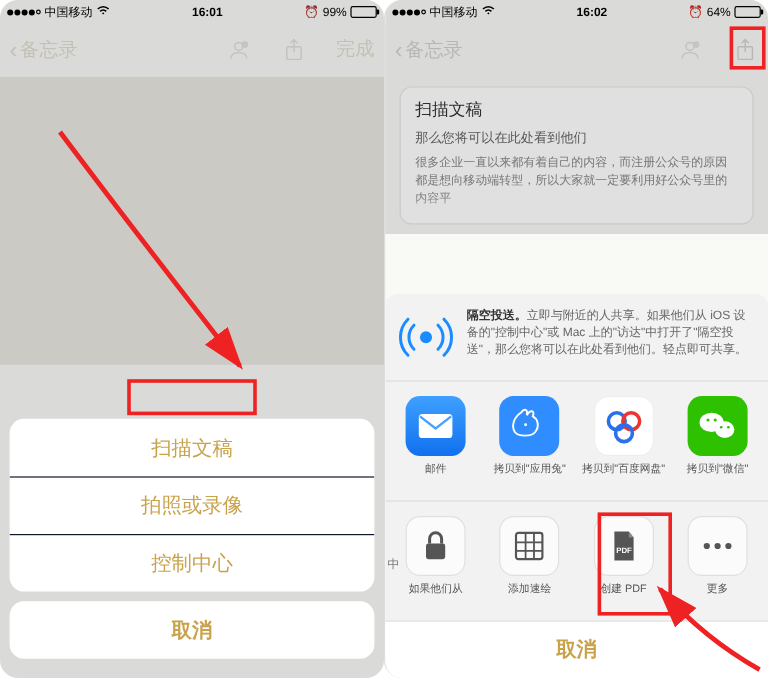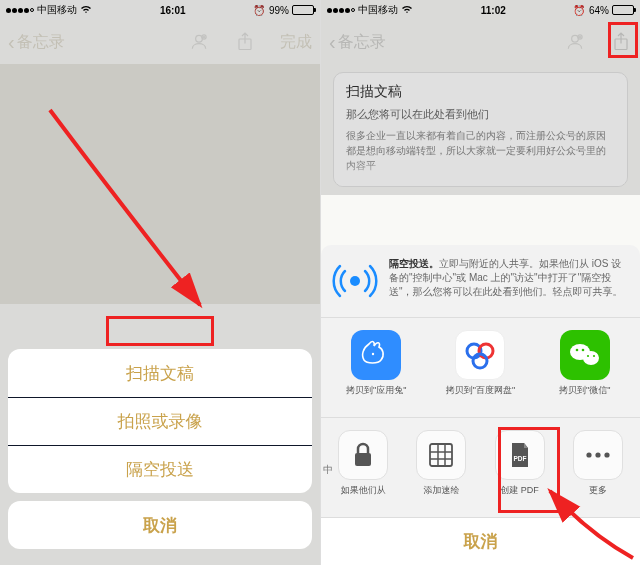--- a/index.html
+++ b/index.html
@@ -1,34 +1,34 @@
 <!DOCTYPE html>
 <html><head>
 <meta charset="utf-8">
 <style>
   * { box-sizing: border-box; margin: 0; padding: 0; font-family: -apple-system, "PingFang SC", sans-serif; }
   body { background: #fff; width: 640px; height: 565px; overflow: hidden; display: flex; }
-  .phone { width: 320px; height: 565px; position: relative; overflow: hidden; background: #f9f9f6; }
+  .phone { width: 320px; height: 565px; position: relative; overflow: hidden; background: #f9f9f6; border-radius: 15px; }
 
   
   .status-bar { height: 20px; background: #f9f9f6; display: flex; align-items: center; justify-content: space-between; padding: 0 6px; font-size: 10px; color: #000; }
   .status-left, .status-right { display: flex; align-items: center; gap: 3px; }
   .signal-dots { display: flex; gap: 1px; }
   .signal-dots span { width: 5px; height: 5px; border-radius: 50%; background: #000; }
   .signal-dots span.empty { background: transparent; border: 1px solid #000; width: 4px; height: 4px; }
   .wifi, .alarm, .batt-pct { font-size: 10px; }
   .battery { width: 22px; height: 10px; border: 1px solid #000; border-radius: 2px; position: relative; }
   .battery::after { content: ""; position: absolute; right: -3px; top: 2px; width: 2px; height: 4px; background: #000; border-radius: 0 1px 1px 0; }
   .battery .fill { height: 100%; background: #000; }
 
   
   .nav { height: 44px; display: flex; align-items: center; justify-content: space-between; padding: 0 8px; }
   .nav-left { display: flex; align-items: center; color: #c9a24b; font-size: 16px; }
   .chev { font-size: 20px; font-weight: 300; margin-right: 2px; }
-  .nav-right { display: flex; align-items: flex-end; gap: 24px; color: #b4b4b4; }
+  .nav-right { display: flex; align-items: flex-start; gap: 24px; color: #b4b4b4; }
   .person-icon, .share-icon { width: 22px; height: 22px; display: flex; align-items: center; justify-content: center; }
   .share-icon svg { width: 18px; height: 22px; }
   .dim { opacity: 0.35; color: #888; }
 
   
   .left .nav, .left .status-bar { filter: grayscale(0.3); }
   .left .nav-left, .left .nav-right, .left .nav-right .done { color: #b4a47c; }
   .left .note-area { background: #e8e6e0; height: 240px; }
 
   
@@ -128,21 +128,21 @@
           <path d="M0,0 L9,3 L0,6 Z" fill="#e22"></path>
         </marker>
       </defs>
     <path d="M 30 10 Q 90 90 180 205" stroke="#e22" stroke-width="4" fill="none" marker-end="url(#ah1)"></path>
   </svg>
 
   <div class="sheet">
     <div class="sheet-group">
       <div class="sheet-item">扫描文稿</div>
       <div class="sheet-item">拍照或录像</div>
-      <div class="sheet-item">隔空投送</div>
+      <div class="sheet-item">控制中心</div>
     </div>
     <div class="sheet-group sheet-cancel">
       <div class="sheet-item">取消</div>
     </div>
   </div>
   <div class="hl" style="left:106px; top:316px; width:108px; height:30px;"></div>
 </div>
 
 <div class="phone right" style="border-left:1px solid #ddd">
   <div class="status-bar">
@@ -154,21 +154,21 @@
           <span></span>
           <span class="empty"></span>
         </span>
       <span>中国移动</span>
       <span class="wifi">
         <svg width="12" height="9" viewBox="0 0 12 9">
             <path d="M6 8 L7 7 A1.4 1.4 0 0 0 5 7 Z M3 5 A4.2 4.2 0 0 1 9 5 L8 6 A2.8 2.8 0 0 0 4 6 Z M1 3 A7 7 0 0 1 11 3 L10 4 A5.6 5.6 0 0 0 2 4 Z" fill="#000"></path>
           </svg>
       </span>
     </div>
-    <div style="font-weight:600">11:02</div>
+    <div style="font-weight:600">16:02</div>
     <div class="status-right">
       <span class="alarm">⏰</span>
       <span class="batt-pct">64%</span>
       <span class="battery"><span class="fill" style="width:64%"></span></span>
     </div>
   </div>
   <div class="nav">
     <div class="nav-left dim">
       <span class="chev">‹</span>
       <span>备忘录</span>
@@ -205,20 +205,29 @@
       <div class="airdrop-icon">
         <svg viewBox="0 0 48 48">
             <circle cx="24" cy="24" r="5" fill="#1a8cff"></circle>
             <path d="M14 34a14 14 0 0 1 0-20M34 34a14 14 0 0 0 0-20M9 39a21 21 0 0 1 0-30M39 39a21 21 0 0 0 0-30" stroke="#1a8cff" stroke-width="2.5" fill="none" stroke-linecap="round"></path>
           </svg>
       </div>
       <div class="airdrop-text"><b>隔空投送。</b><span>立即与附近的人共享。如果他们从 iOS 设备的"控制中心"或 Mac 上的"访达"中打开了"隔空投送"，那么您将可以在此处看到他们。轻点即可共享。</span></div>
     </div>
 
     <div class="app-row">
+      <div class="app-item">
+        <div class="app-icon" style="background:linear-gradient(#3fa0ff,#1070ee)">
+          <svg width="30" height="22" viewBox="0 0 30 22">
+              <rect x="1" y="1" width="28" height="20" rx="3" fill="#fff"></rect>
+              <path d="M2 3l13 10L28 3" stroke="#4aa0ff" stroke-width="2" fill="none"></path>
+            </svg>
+        </div>
+        <div class="app-label">邮件</div>
+      </div>
       <div class="app-item">
         <div class="app-icon" style="background:#2f8dff">
           <svg width="34" height="34" viewBox="0 0 34 34">
               <path d="M10 6c3-4 6-3 5 2 3-5 7-4 5 1 4 2 6 8 2 13-3 4-14 4-17 0-3-5-1-12 5-16z" fill="none" stroke="#fff" stroke-width="1.6"></path>
               <circle cx="14" cy="16" r="1.2" fill="#fff"></circle>
             </svg>
         </div>
         <div class="app-label">拷贝到"应用兔"</div>
       </div>
       <div class="app-item">

